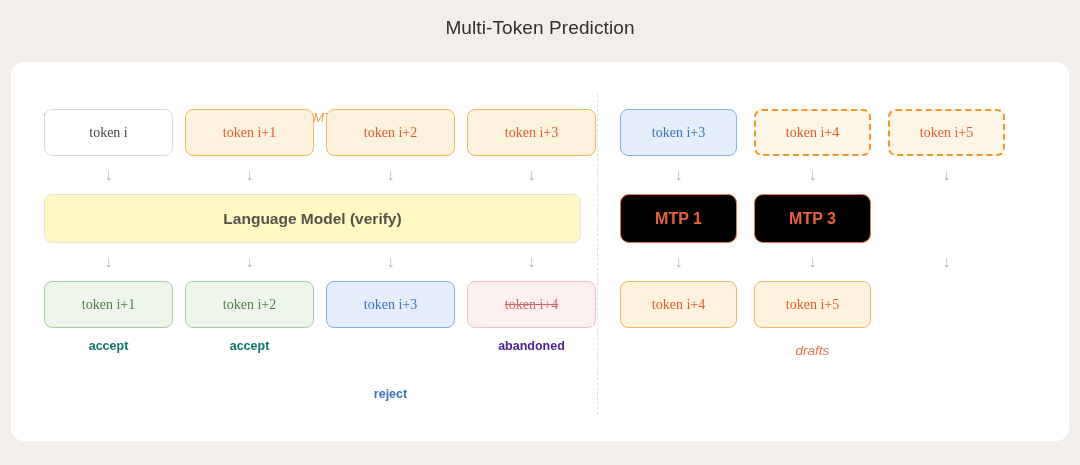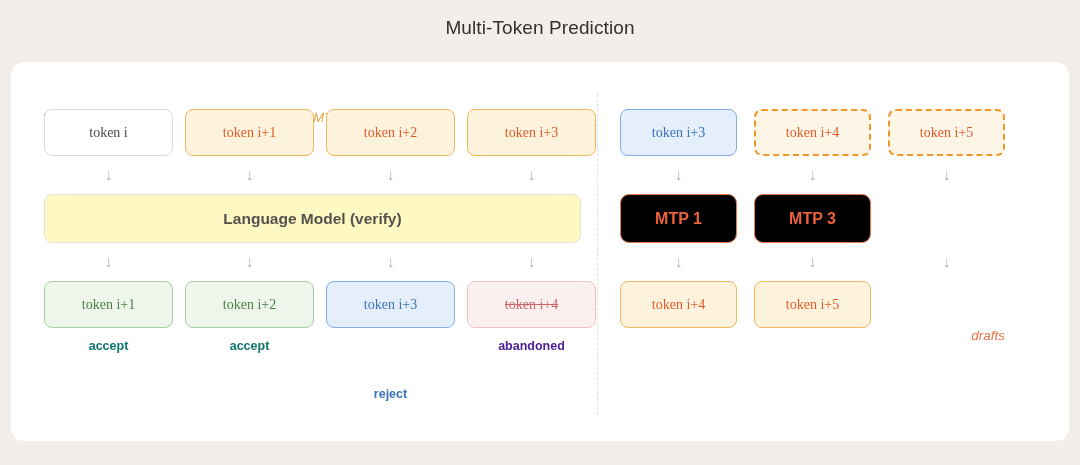--- a/index.html
+++ b/index.html
@@ -157,24 +157,25 @@
     width: 129px;
     text-align: center;
     font-size: 12.5px;
     font-weight: bold;
   }
   .cap.c-accept { color: #0f766e; }
   .cap.c-reject { color: #3b72b8; margin-top: 48px; }
   .cap.c-aband  { color: #4c1d95; }
 
   .drafts-cap {
-    text-align: right;
+    text-align: center;
     font-size: 13.5px;
     font-style: italic;
     color: #e8734a;
+    margin-top: 15px;
     width: 385px;
     margin-left: 22px;
   }
 </style>
 </head>
 <body>
 
 <div class="page-title">Multi-Token Prediction</div>
 
 <div class="card">

